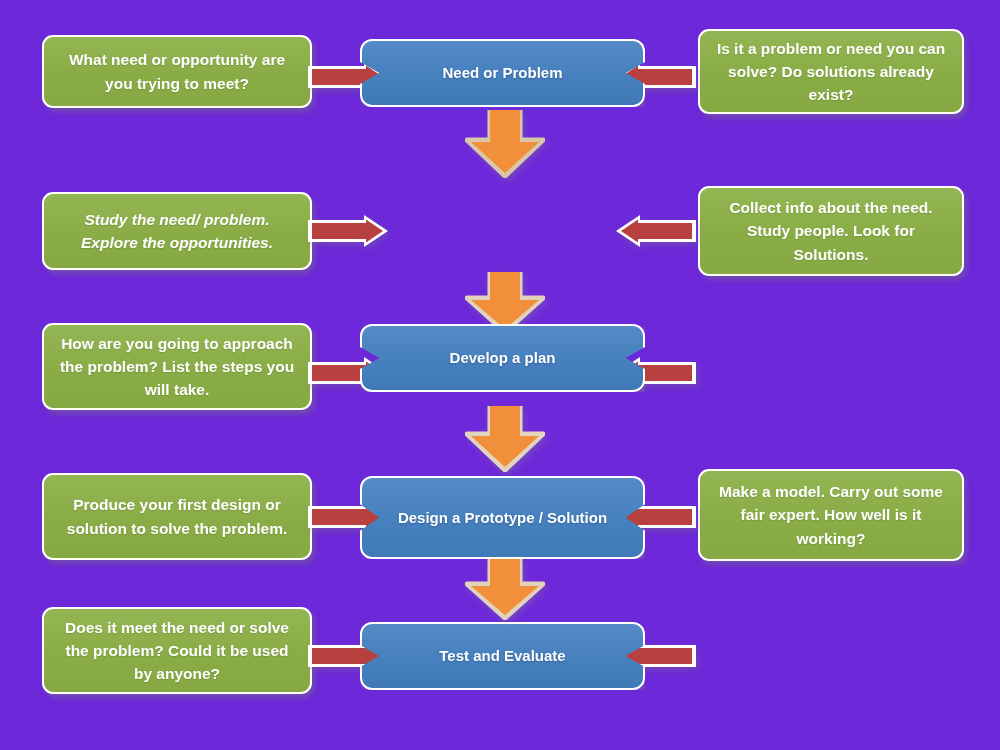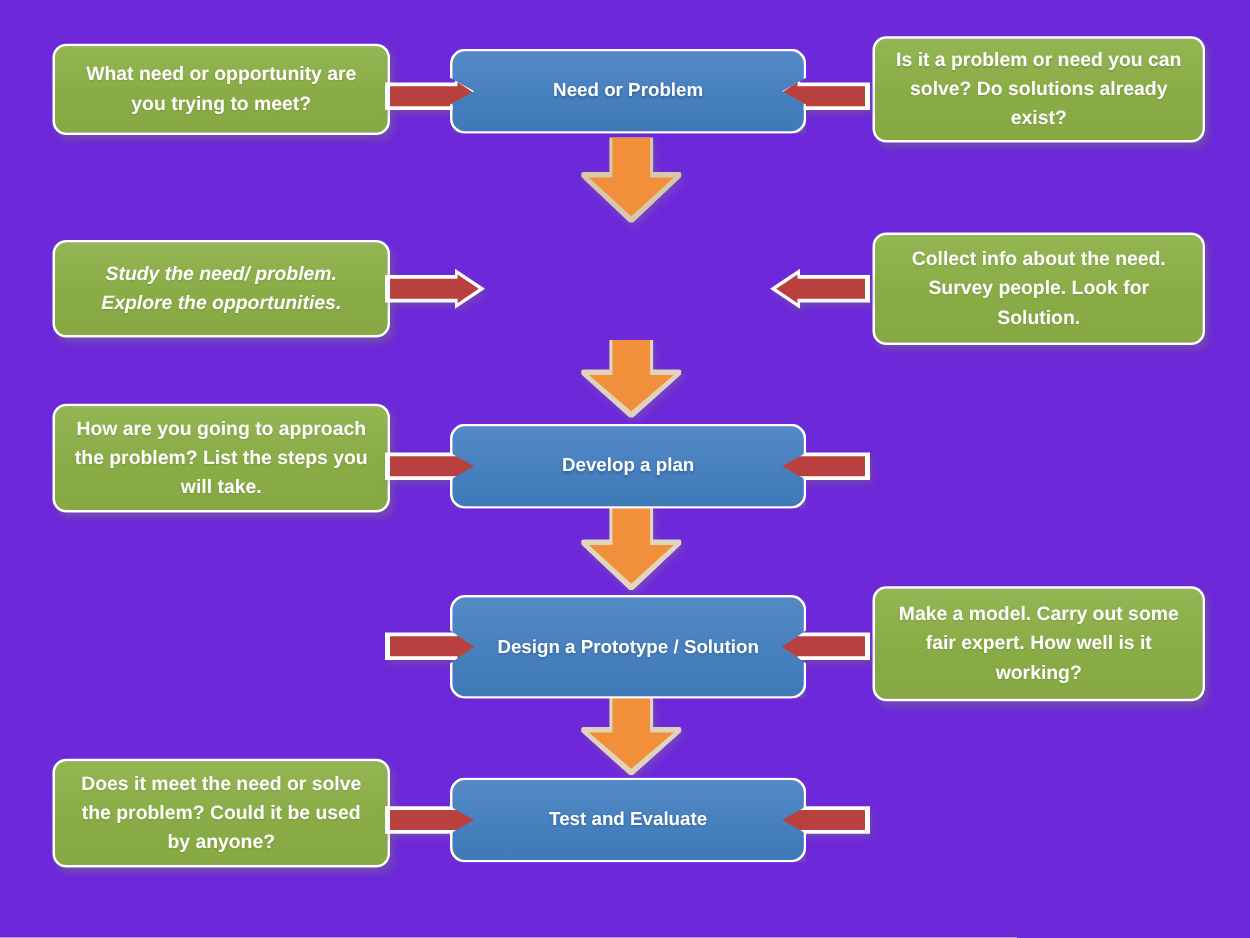--- a/index.html
+++ b/index.html
@@ -134,55 +134,56 @@
   </div>
 
 
   <div class="red-arrow" style="left:614px;top:214px;width:84px;">
     <svg width="84" height="34" viewBox="0 0 84 34">
       <path d="M82,6 L26,6 L26,1 L2,17 L26,33 L26,28 L82,28 Z" fill="#ffffff"></path>
       <path d="M78,9 L24,9 L24,5.5 L7,17 L24,28.5 L24,25 L78,25 Z" fill="#b8413f"></path>
     </svg>
   </div>
 
-  <div class="green-box green-right" style="top:186px;height:90px;">Collect info about the need. Survey people. Look for Solution.</div>
+  <div class="green-box green-right" style="top:186px;height:90px;">Collect info about the need. Study people. Look for Solutions.</div>
 
   <div class="orange-arrow" style="top:272px;height:62px;">
     <svg width="80" height="62" viewBox="0 0 80 62">
       <path d="M25,0 L55,0 L55,26 L78,26 L40,60 L2,26 L25,26 Z" fill="#f5a55c" stroke="#e0d2bb" stroke-width="5" stroke-linejoin="round"></path>
       <path d="M25,0 L55,0 L55,28 L74,28 L40,57 L6,28 L25,28 Z" fill="#f18f3b"></path>
     </svg>
   </div>
 
   <div class="green-box green-left" style="top:323px;height:87px;">How are you going to approach the problem? List the steps you will take.</div>
 
   <div class="red-arrow" style="left:306px;top:356px;width:84px;">
     <svg width="84" height="34" viewBox="0 0 84 34">
       <path d="M2,6 L58,6 L58,1 L82,17 L58,33 L58,28 L2,28 Z" fill="#ffffff"></path>
       <path d="M6,9 L60,9 L60,5.5 L77,17 L60,28.5 L60,25 L6,25 Z" fill="#b8413f"></path>
     </svg>
   </div>
 
-  <div class="blue-box" style="top:339px;height:68px;">Develop a plan</div>
+  <div class="blue-box" style="top:324px;height:68px;">Develop a plan</div>
 
   <div class="red-arrow" style="left:614px;top:356px;width:84px;">
     <svg width="84" height="34" viewBox="0 0 84 34">
       <path d="M82,6 L26,6 L26,1 L2,17 L26,33 L26,28 L82,28 Z" fill="#ffffff"></path>
       <path d="M78,9 L24,9 L24,5.5 L7,17 L24,28.5 L24,25 L78,25 Z" fill="#b8413f"></path>
     </svg>
   </div>
 
 
   <div class="orange-arrow" style="top:406px;height:66px;">
     <svg width="80" height="66" viewBox="0 0 80 66">
       <path d="M25,0 L55,0 L55,28 L78,28 L40,64 L2,28 L25,28 Z" fill="#f7ad68" stroke="#e2d5c0" stroke-width="5" stroke-linejoin="round"></path>
       <path d="M25,0 L55,0 L55,30 L74,30 L40,61 L6,30 L25,30 Z" fill="#f18f3b"></path>
     </svg>
   </div>
 
+  <div class="green-box green-left" style="top:473px;height:87px;">Produce your first design or solution to solve the problem.</div>
 
   <div class="red-arrow" style="left:306px;top:500px;width:84px;">
     <svg width="84" height="34" viewBox="0 0 84 34">
       <path d="M2,6 L58,6 L58,1 L82,17 L58,33 L58,28 L2,28 Z" fill="#ffffff"></path>
       <path d="M6,9 L60,9 L60,5.5 L77,17 L60,28.5 L60,25 L6,25 Z" fill="#b8413f"></path>
     </svg>
   </div>
 
   <div class="blue-box" style="top:476px;height:83px;">Design a Prototype / Solution</div>
 

